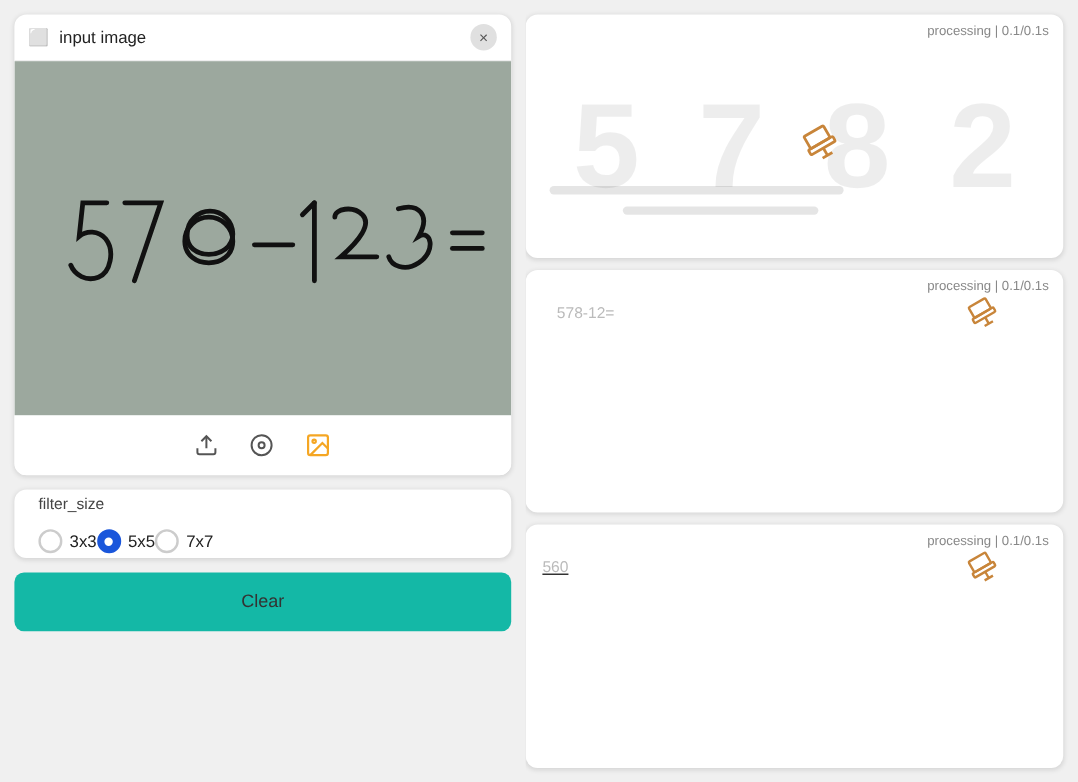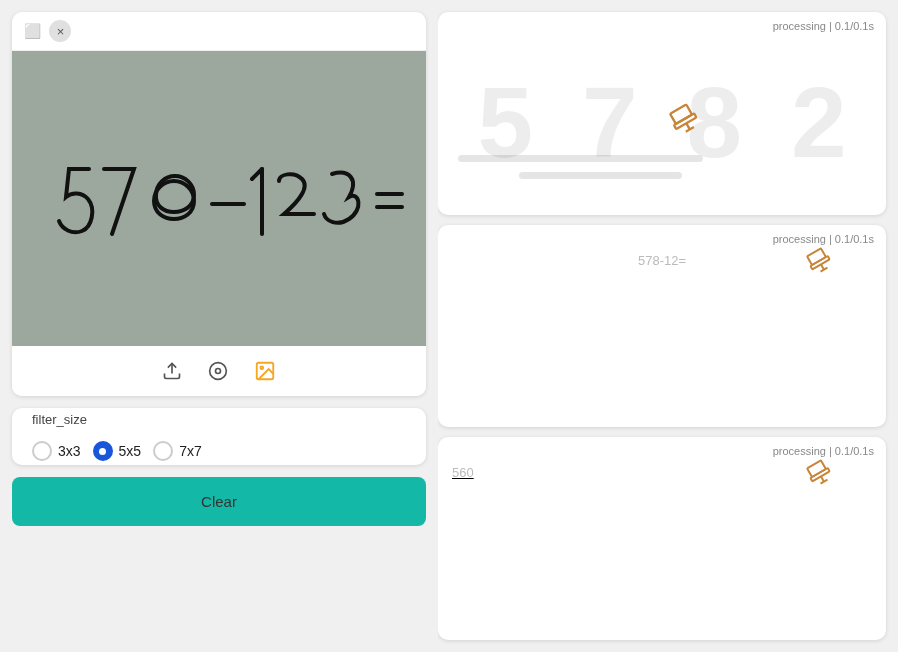--- a/index.html
+++ b/index.html
@@ -107,21 +107,20 @@
     }
 
     .filter-label {
       font-size: 13px;
       color: #444;
       margin-bottom: 14px;
     }
 
     .radio-group {
       display: flex;
-      gap: 12px;
     }
 
     .radio-option {
       display: flex;
       align-items: center;
       gap: 6px;
       cursor: pointer;
     }
 
     .radio-circle {
@@ -226,20 +225,21 @@
     }
   </style>
 </head>
 <body>
 
 <div class="left-panel">
 
   <div class="image-card">
     <div class="image-card-header">
       <span class="image-card-header-icon">⬜</span>
+      <span class="image-card-title">input image</span>
       <button class="close-btn">×</button>
     </div>
     <div class="image-display">
 
       <svg width="370" height="100" viewBox="0 0 370 100">
 
         <path d="M55,20 L55,20 L35,20 L32,48 C38,43 48,43 54,50 C62,60 58,78 48,82 C38,86 28,80 25,72" stroke="#111" stroke-width="4" fill="none" stroke-linecap="round"></path>
 
         <path d="M70,20 L100,20 L78,85" stroke="#111" stroke-width="4" fill="none" stroke-linecap="round"></path>
 
@@ -333,21 +333,21 @@
           <line x1="8" y1="22" x2="16" y2="22"></line>
         </svg>
       </div>
     </div>
   </div>
 
   <div class="result-card" style="height: 105px; flex-shrink: 0;">
     <div class="result-card-header">
       <span class="processing-badge">processing | 0.1/0.1s</span>
     </div>
-    <div style="padding: 4px 26px 8px; position:relative;text-align:center;">
+    <div style="padding: 4px 26px 8px; position:relative;">
       <div style="font-size:13px; color:#bbb; margin-bottom:2px;">578-12=</div>
       <div style="position:absolute; right:55px; top:0;">
         <svg width="24" height="24" viewBox="0 0 24 24" fill="none" stroke="#c8853a" stroke-width="2" transform="rotate(-30)">
           <rect x="4" y="2" width="16" height="10" rx="1"></rect>
           <rect x="2" y="12" width="20" height="4" rx="1"></rect>
           <line x1="12" y1="16" x2="12" y2="22"></line>
           <line x1="8" y1="22" x2="16" y2="22"></line>
         </svg>
       </div>
     </div>

